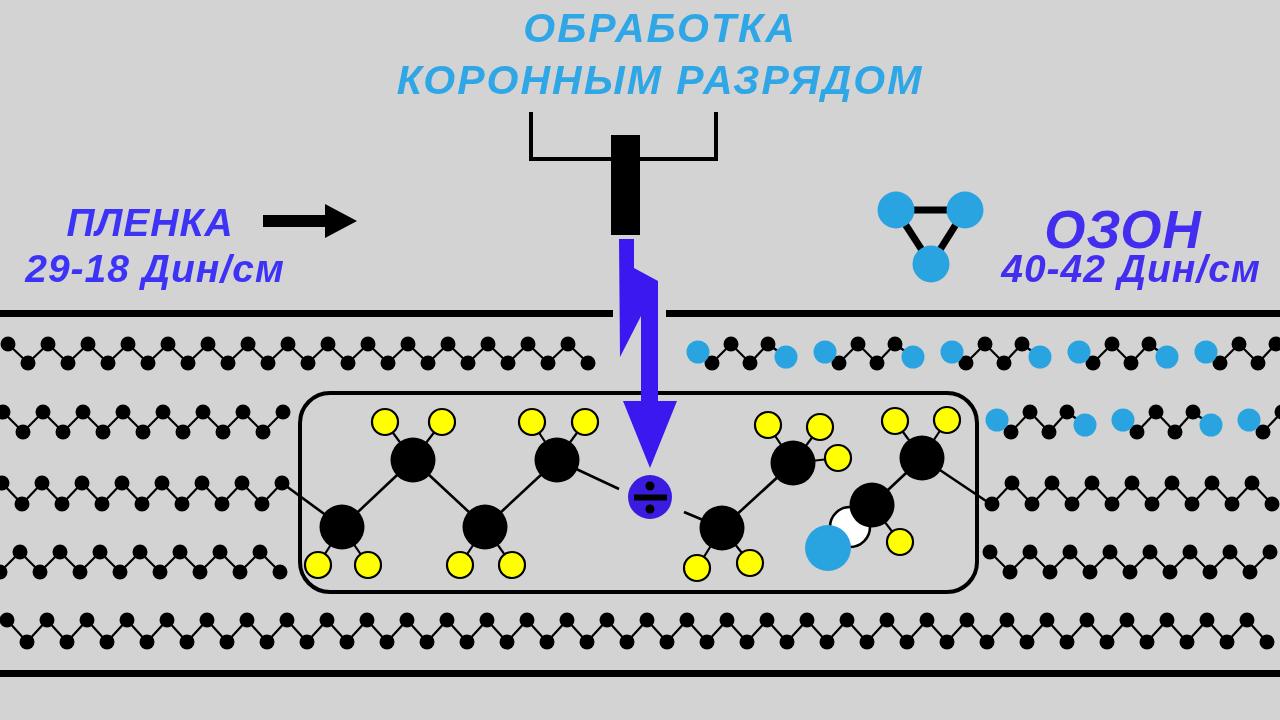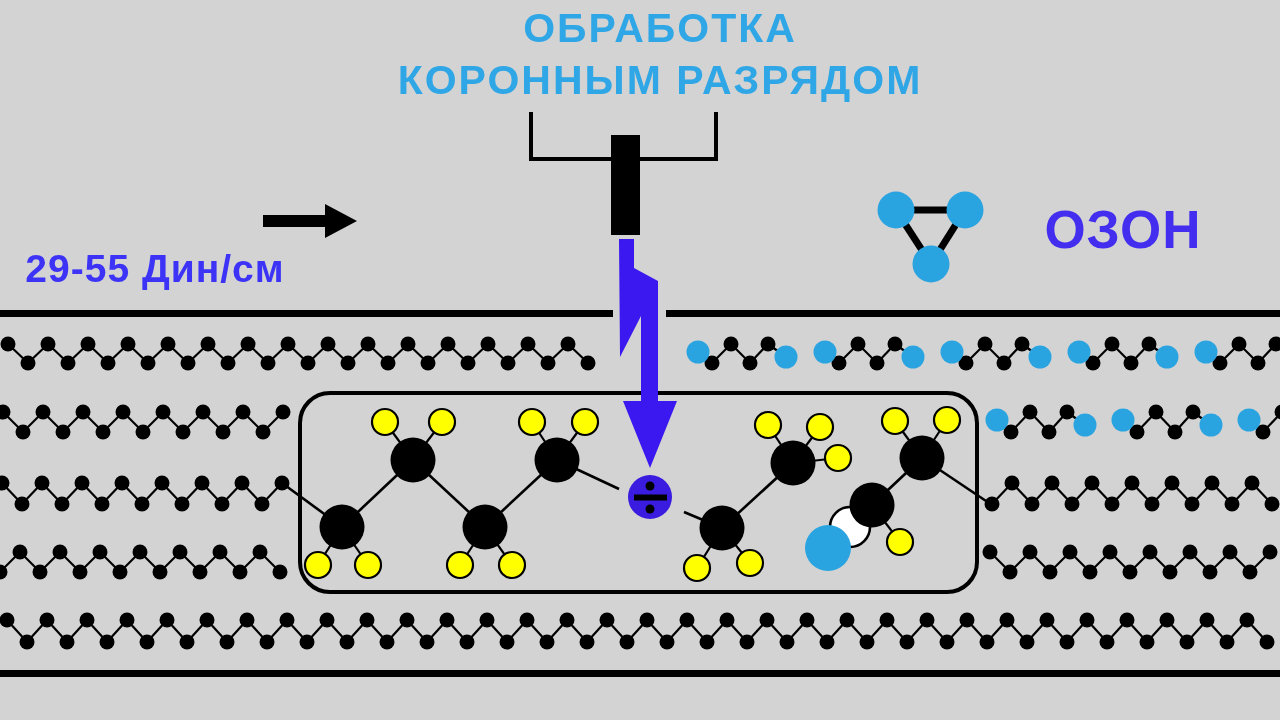--- a/index.html
+++ b/index.html
@@ -1,41 +1,43 @@
 <!DOCTYPE html>
 <html style="--background: #d3d3d3; --title-text: #2fa6e6; --film-text: #3d33f7; --ozone-text: #432ef0; --bolt: #3c18f0; --scission: #3a1be0; --oxygen: #2aa4e0; --hydrogen: #ffff00; --ink: #000000;"><head>
 <meta charset="utf-8">
 <style>
   :root{
     --background:#d3d3d3; --title-text:#2fa6e6; --film-text:#3d33f7; --ozone-text:#432ef0;
     --bolt:#3c18f0; --scission:#3a1be0; --oxygen:#2aa4e0; --hydrogen:#ffff00; --ink:#000000;
   }
   html,body{margin:0;padding:0;}
   body{width:1280px;height:720px;overflow:hidden;font-family:"Liberation Sans",sans-serif;}
-  .stage{position:relative;width:1280px;height:720px;background:var(--background);overflow:hidden;}
+  .stage{position:relative;width:1280px;height:720px;background:var(--background);overflow:hidden;font-style:italic;}
   .stage svg{position:absolute;left:0;top:0;}
   .txt{position:absolute;font-weight:bold;text-align:center;white-space:nowrap;letter-spacing:1px;}
   .title{left:20px;top:2px;width:1280px;font-size:41px;line-height:52px;color:var(--title-text);letter-spacing:2px;}
   .film-label{left:0;top:201px;width:300px;font-size:39px;color:var(--film-text);}
   .film-value{left:0;top:247px;width:310px;font-size:39px;color:var(--film-text);}
   .ozone-label{left:973px;top:199px;width:300px;font-size:53px;color:var(--ozone-text);}
   .ozone-value{left:981px;top:247px;width:300px;font-size:39px;color:var(--ozone-text);}
 </style>
 </head>
 <body>
 
 <div class="stage">
 
   <div class="txt title">
     <div>ОБРАБОТКА</div>
     <div>КОРОННЫМ РАЗРЯДОМ</div>
   </div>
 
-  <div class="txt film-value">29-55 Дин/см</div>
+  <div class="txt film-label">ПЛЕНКА</div>
+  <div class="txt film-value">29-18 Дин/см</div>
   <div class="txt ozone-label">ОЗОН</div>
+  <div class="txt ozone-value">40-42 Дин/см</div>
 
   <svg id="diagram" width="1280" height="720" viewBox="0 0 1280 720">
 
     <path d="M531,112 V159 H716 V112" fill="none" stroke="var(--ink)" stroke-width="4"></path>
 
     <rect x="611" y="135" width="29" height="100" fill="var(--ink)"></rect>
 
     <path d="M263,215 L325,215 L325,204 L357,221 L325,238 L325,227 L263,227 Z" fill="var(--ink)"></path>
 
     <g id="ozone-icon">

